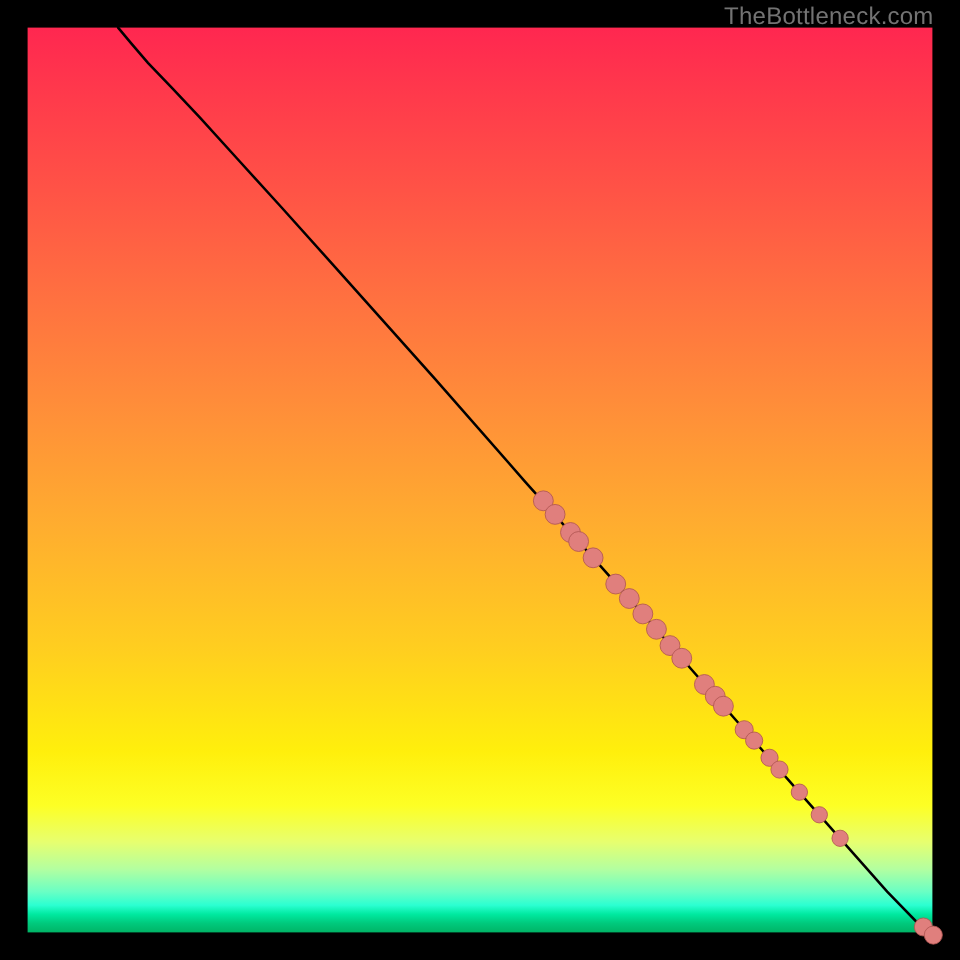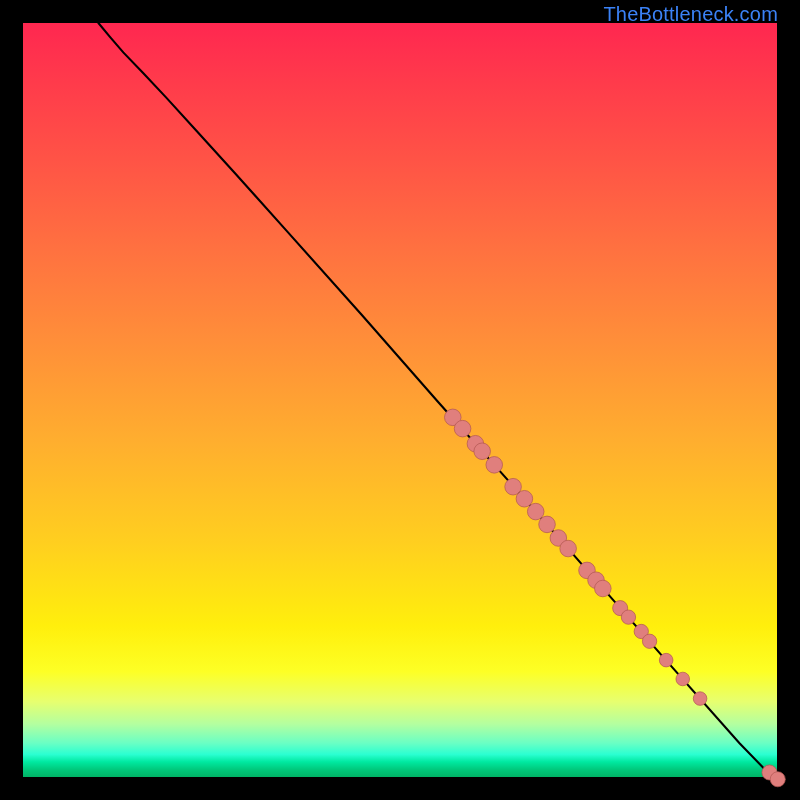--- a/index.html
+++ b/index.html
@@ -34,21 +34,21 @@
       #2bffd1 97%,
       #00e9a0 98%,
       #00c97c 99%,
       #00b466 100%
     );
   }
   .watermark {
     position: absolute;
     top: 3px;
     right: 22px;
-    color: #3b82f6;
+    color: #737373;
     font-size: 20px;
     font-weight: 500;
     letter-spacing: 0.2px;
     pointer-events: none;
   }
   svg.plot {
     position: absolute;
     left: 23px;
     top: 23px;
     width: 754px;

